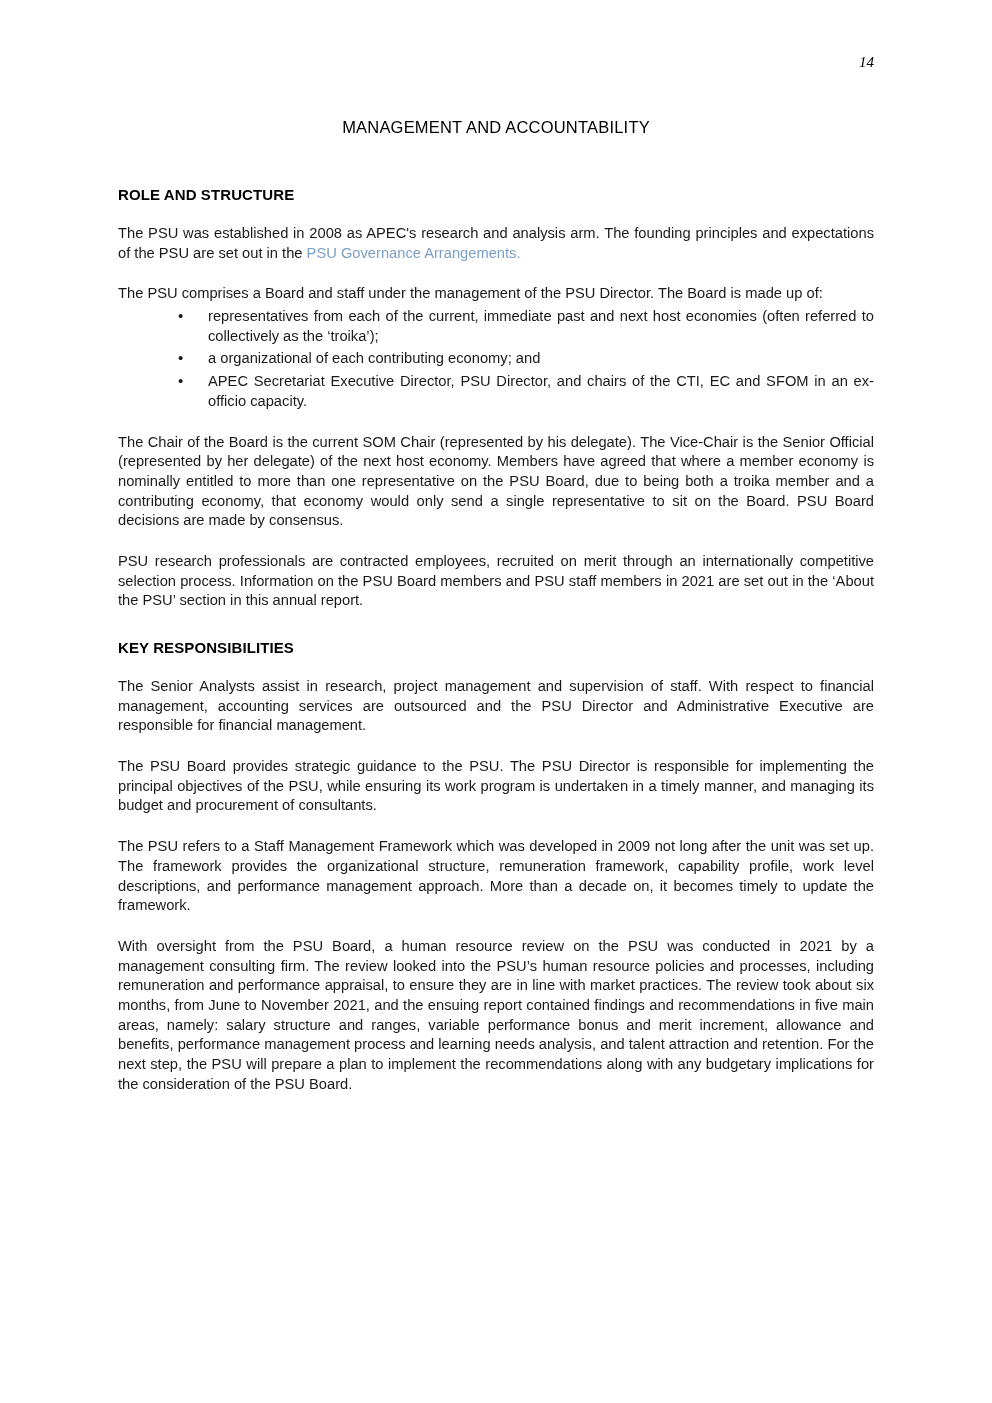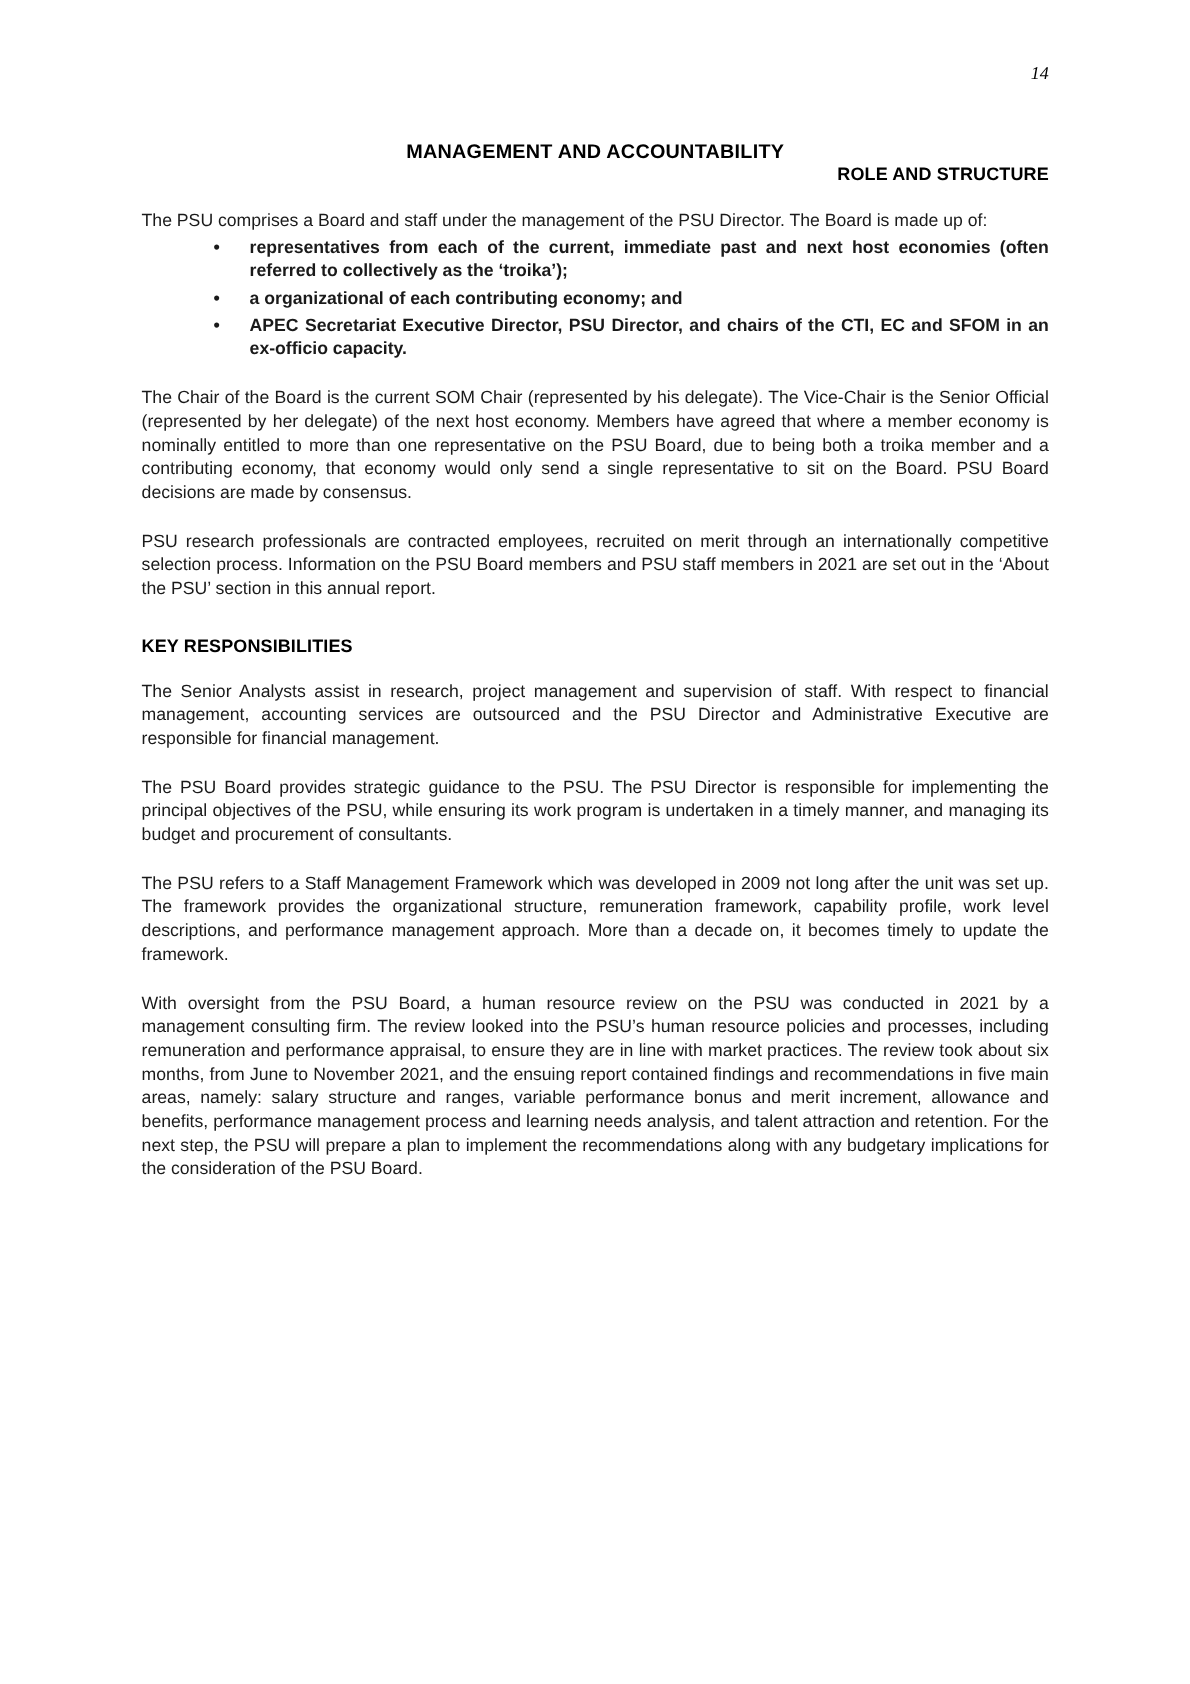--- a/index.html
+++ b/index.html
@@ -26,52 +26,51 @@
     text-align: right;
     font-size: 15px;
     font-style: italic;
     font-family: "Liberation Serif", serif;
     margin: 0 0 0 0;
     line-height: 1;
   }
   .doc-title {
     text-align: center;
     font-size: 16.5px;
-    font-weight: bold;
+    font-weight: normal;
     letter-spacing: 0.2px;
     margin: 48px 0 0 0;
   }
   .section-heading {
     font-size: 15px;
     font-weight: bold;
     letter-spacing: 0.1px;
     margin: 0;
   }
   .section-heading.first {
-    text-align: right;
+    margin-top: 49px;
   }
   .section-heading.spaced {
     margin-top: 28px;
   }
   p.body-text {
     font-size: 14.7px;
     line-height: 1.34;
     text-align: justify;
     margin: 21px 0 0 0;
     color: #1a1a1a;
   }
   a.doc-link {
     color: #7b9ec4;
     text-decoration: none;
   }
   ul.bullets {
     margin: 2px 0 16px 0;
     padding-left: 60px;
     list-style: none;
-    font-weight: bold;
   }
   ul.bullets li {
     font-size: 14.7px;
     line-height: 1.34;
     text-align: justify;
     margin-top: 3px;
     position: relative;
     padding-left: 30px;
     color: #1a1a1a;
   }
@@ -87,20 +86,21 @@
 <body>
 
 <div class="page">
 
   <div class="page-number">14</div>
 
   <h1 class="doc-title">MANAGEMENT AND ACCOUNTABILITY</h1>
 
   <h2 class="section-heading first">ROLE AND STRUCTURE</h2>
 
+  <p class="body-text"><span>The PSU was established in 2008 as APEC's research and analysis arm. The founding principles and expectations of the PSU are set out in the </span><a class="doc-link" href="#">PSU Governance Arrangements.</a></p>
 
   <p class="body-text">The PSU comprises a Board and staff under the management of the PSU Director. The Board is made up of:</p>
 
   <ul class="bullets">
     <li>representatives from each of the current, immediate past and next host economies (often referred to collectively as the ‘troika’);</li>
     <li>a organizational of each contributing economy; and</li>
     <li>APEC Secretariat Executive Director, PSU Director, and chairs of the CTI, EC and SFOM in an ex-officio capacity.</li>
   </ul>
 
   <p class="body-text">The Chair of the Board is the current SOM Chair (represented by his delegate). The Vice-Chair is the Senior Official (represented by her delegate) of the next host economy. Members have agreed that where a member economy is nominally entitled to more than one representative on the PSU Board, due to being both a troika member and a contributing economy, that economy would only send a single representative to sit on the Board. PSU Board decisions are made by consensus.</p>

